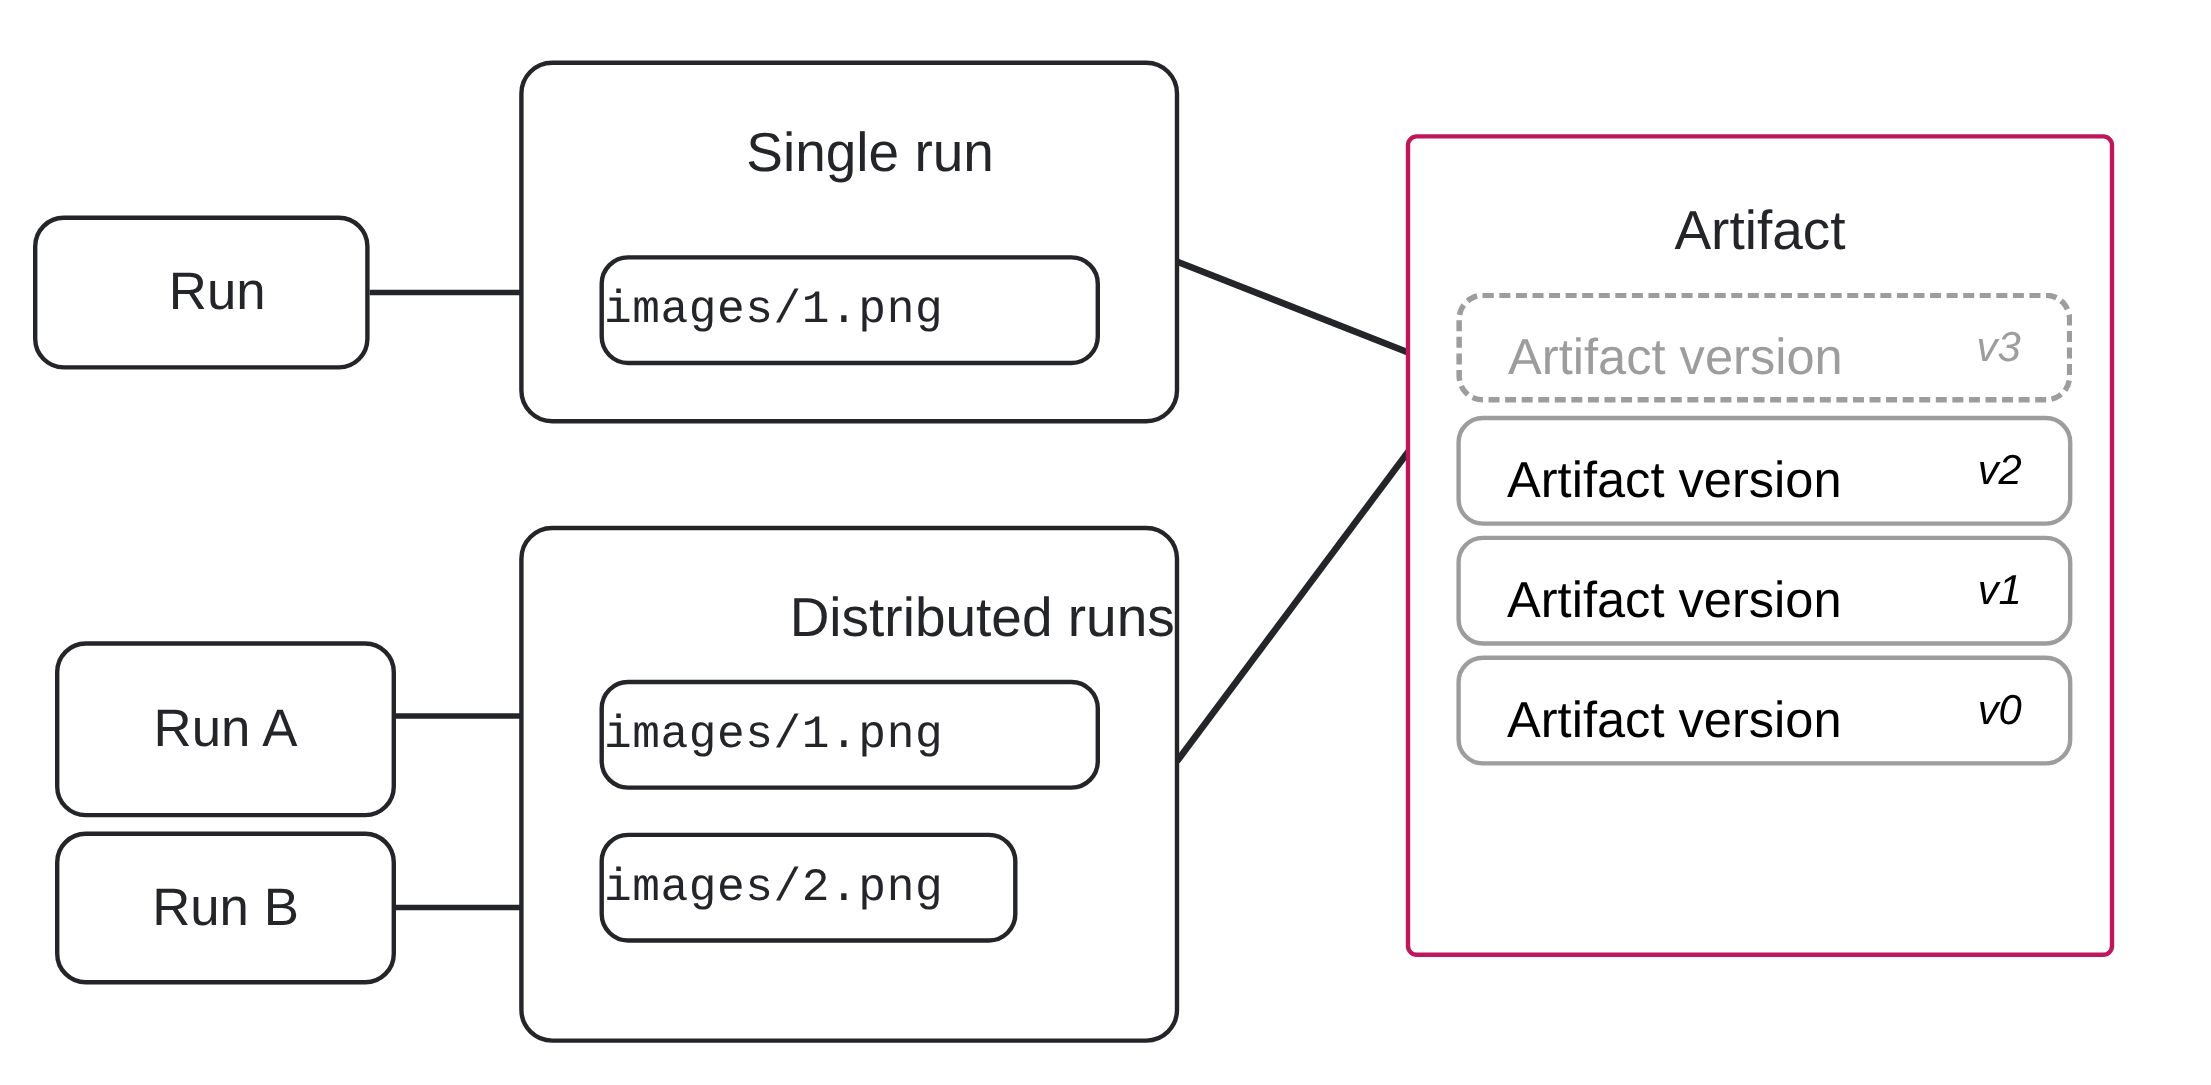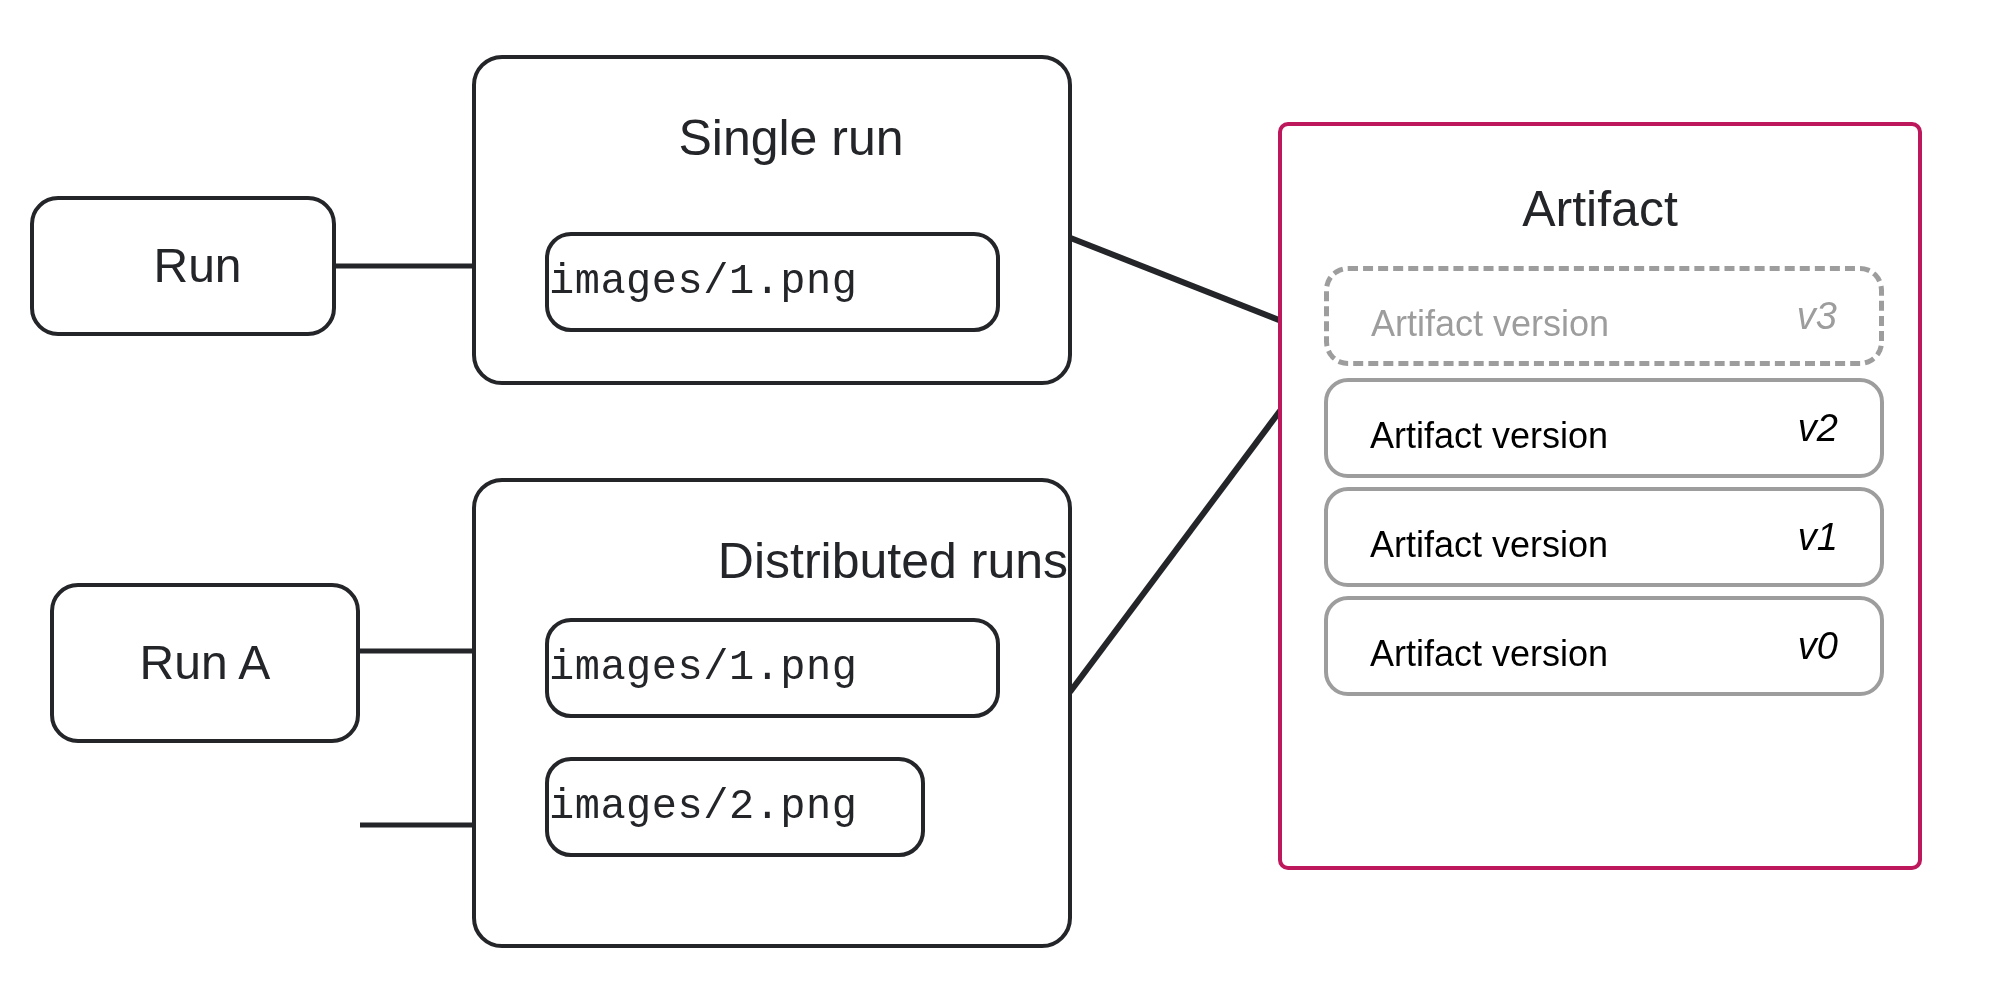--- a/index.html
+++ b/index.html
@@ -113,21 +113,21 @@
     padding: 0 42px;
   }
   .version-row.solid {
     border: 4px solid #9d9d9d;
   }
   .version-row.dashed {
     border: 5px dashed #9d9d9d;
   }
   .version-name {
     font-family: "Liberation Sans", sans-serif;
-    font-size: 36px;
+    font-size: 46px;
     line-height: 1;
     white-space: nowrap;
     color: #000000;
     margin-top: 15px;
   }
   .version-tag {
     font-family: "Liberation Sans", sans-serif;
     font-size: 38px;
     line-height: 1;
     white-space: nowrap;
@@ -184,20 +184,23 @@
   </svg>
 
   <div class="node run-box" style="left:30px; top:196px; width:306px; height:140px;padding-left:29px;">
     <span class="node-label">Run</span>
   </div>
 
   <div class="node run-box" style="left:50px; top:583px; width:310px; height:160px;">
     <span class="node-label">Run A</span>
   </div>
 
+  <div class="node run-box" style="left:50px; top:756px; width:310px; height:139px;">
+    <span class="node-label">Run B</span>
+  </div>
 
   <div class="group" style="left:472px; top:55px; width:600px; height:330px;">
     <div class="group-title" style="top:54px;">Single run</div>
   </div>
   <div class="file-box" style="left:545px; top:232px; width:455px; height:100px;">
     <span class="file-label">images/1.png</span>
   </div>
 
   <div class="group" style="left:472px; top:478px; width:600px; height:470px;">
     <div class="group-title" style="top:54px;text-align:right;">Distributed runs</div>

